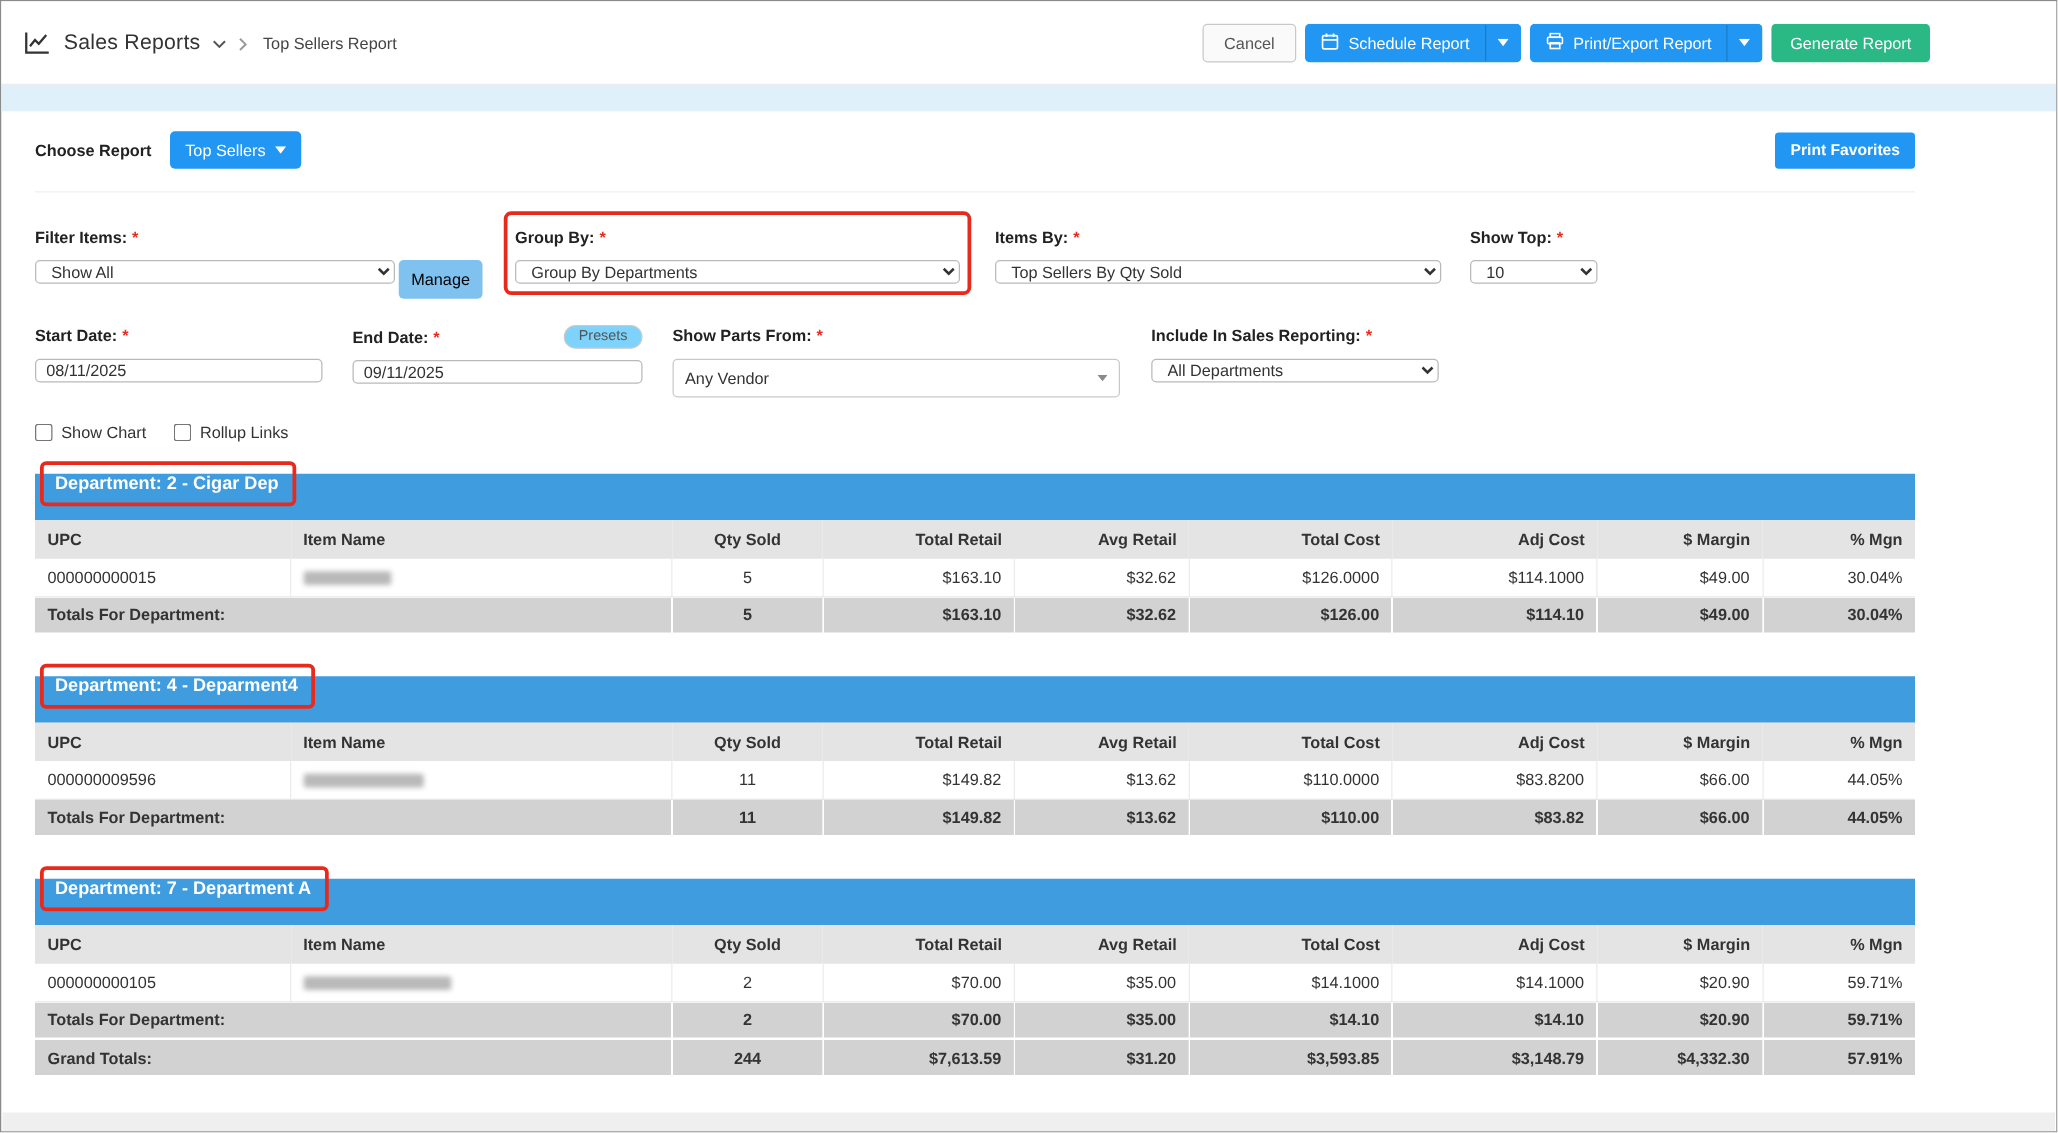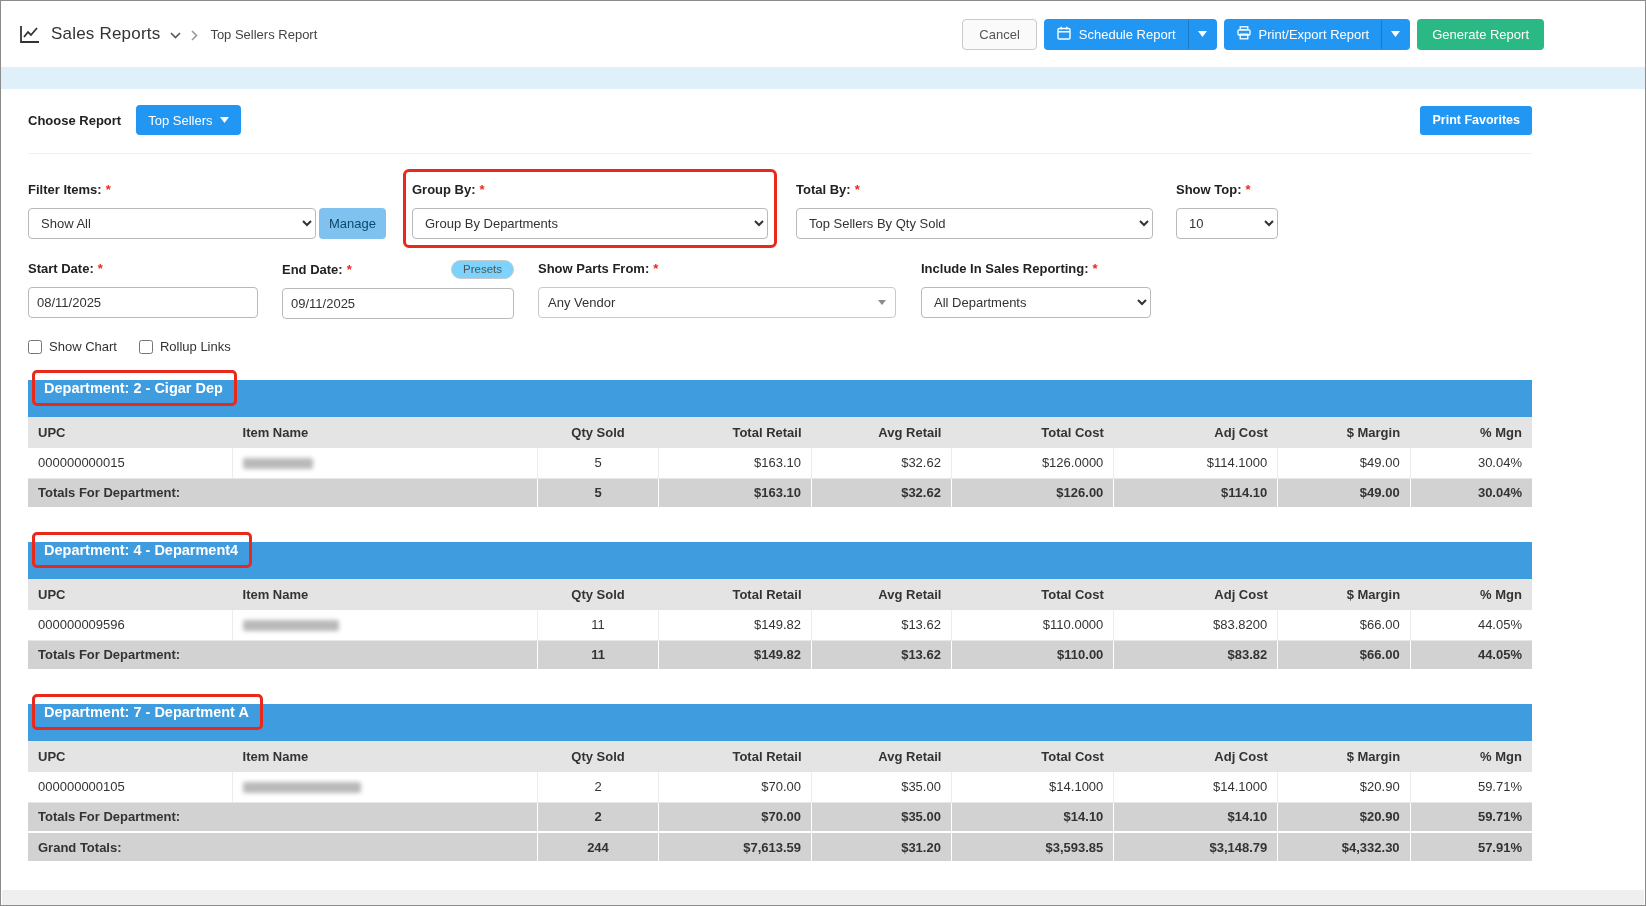--- a/index.html
+++ b/index.html
@@ -48,25 +48,25 @@
   .label-row .flabel { margin-bottom:0; }
   .col-filter-items { width:358px; margin-right:26px; }
   .col-group-by { width:356px; margin-right:28px; position:relative; }
   .col-order-by { width:357px; margin-right:23px; }
   .col-show-top { width:102px; }
   .col-start-date { width:230px; margin-right:24px; }
   .col-end-date { width:232px; margin-right:24px; }
   .col-show-parts { width:358px; margin-right:25px; }
   .col-include { width:230px; }
 
-  select.fselect, input.finput { width:100%; height:31px; border:1px solid #b9b9b9; border-radius:4px;
+  select.fselect, input.finput { width:100%; height:19px; border:1px solid #b9b9b9; border-radius:4px;
     padding:0 8px; font-size:13px; color:#333; background:#fff; font-family:inherit; }
   .fi-group { display:flex; }
   .fi-group select { flex:1; min-width:0; }
-  .btn-manage { width:67px; margin-left:3px; background:#7fc2f0; border:none; color:#0c4a6e;
+  .btn-manage { width:67px; margin-left:3px; background:#7fc2f0; border:none; color:#000000;
                 border-radius:4px; font-size:13px; height:31px; font-family:inherit; cursor:pointer; }
   .presets-btn { height:19px; padding:0 11px; font-size:11.5px; color:#555; background:#7dd3fc;
                  border:1px solid #c9c9c9; border-radius:10px; font-family:inherit; cursor:pointer; }
   .combobox { position:relative; width:100%; height:31px; border:1px solid #c9c9c9; border-radius:4px;
               background:#fff; display:flex; align-items:center; padding:0 26px 0 9px; color:#333; cursor:pointer; }
   .cb-caret { position:absolute; right:9px; top:12px; display:flex; }
 
   .cb-row { margin-top:20px; display:flex; gap:22px; }
   .cb { display:flex; align-items:center; gap:7px; font-size:13px; color:#333; cursor:pointer; }
   .cb input { width:14px; height:14px; }
@@ -204,21 +204,21 @@
 
       <div class="fcol col-group-by">
         <span class="groupby-annotation"></span>
         <span class="flabel"><span>Group By:</span><span class="req">*</span></span>
         <select class="fselect">
           <option>Group By Departments</option>
         </select>
       </div>
 
       <div class="fcol col-order-by">
-        <span class="flabel"><span>Total By:</span><span class="req">*</span></span>
+        <span class="flabel"><span>Items By:</span><span class="req">*</span></span>
         <select class="fselect">
           <option>Top Sellers By Qty Sold</option>
         </select>
       </div>
 
       <div class="fcol col-show-top">
         <span class="flabel"><span>Show Top:</span><span class="req">*</span></span>
         <select class="fselect">
           <option>10</option>
         </select>

